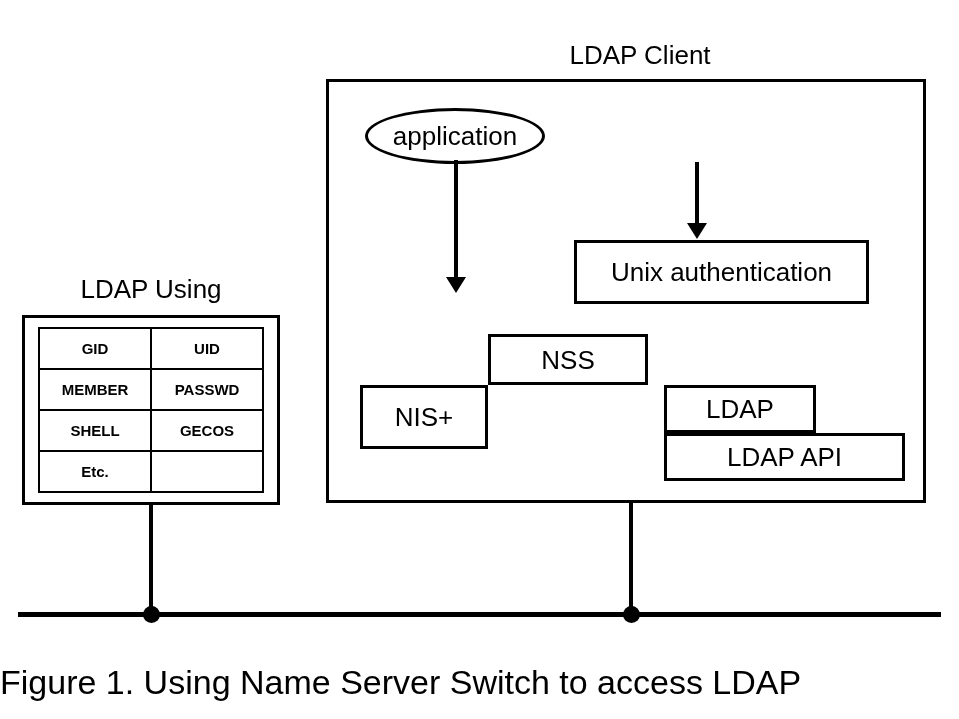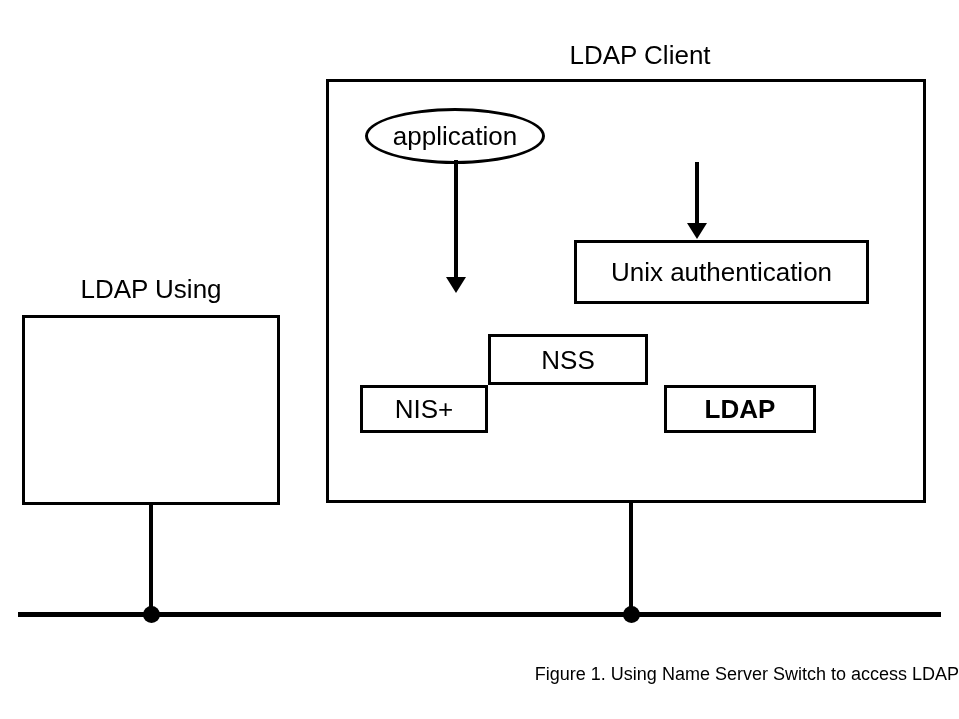--- a/index.html
+++ b/index.html
@@ -24,22 +24,22 @@
     position: absolute;
     white-space: nowrap;
     color: #000;
     line-height: 1;
   }
   .title-lbl {
     font-size: 26px;
     text-align: center;
   }
   .caption-lbl {
-    font-size: 18px;
-    text-align: right;
+    font-size: 34px;
+    text-align: left;
     width: 100%;
     left: 0;
   }
   .rect {
     position: absolute;
     box-sizing: border-box;
     background: #ffffff;
     border: 3px solid #000000;
   }
   .boxtext {
@@ -134,34 +134,57 @@
 
   <div class="rect" style="left:526px; top:240px; width:295px; height:64px;margin-left:48px;">
     <div class="boxtext">Unix authentication</div>
   </div>
 
 
   <div class="rect" style="left:488px; top:334px; width:160px; height:51px;">
     <div class="boxtext">NSS</div>
   </div>
 
-  <div class="rect" style="left:360px; top:385px; width:128px; height:48px;">
+  <div class="rect" style="left:360px; top:385px; width:128px; height:64px;">
     <div class="boxtext">NIS+</div>
   </div>
 
 
-  <div class="rect" style="left:664px; top:385px; width:152px; height:48px;font-weight:bold;">
+  <div class="rect" style="left:664px; top:385px; width:152px; height:48px;">
     <div class="boxtext">LDAP</div>
   </div>
 
+  <div class="rect" style="left:664px; top:433px; width:241px; height:48px;">
+    <div class="boxtext">LDAP API</div>
+  </div>
 
   <div class="lbl title-lbl" style="left:21px; top:276px; width:260px;">LDAP Using</div>
 
   <div class="frame" style="left:22px; top:315px; width:258px; height:190px;"></div>
 
+  <table class="srv-table" style="left:38px; top:327px; width:226px;">
+    <tbody>
+      <tr>
+        <td class="c0">GID</td>
+        <td class="c1">UID</td>
+      </tr>
+      <tr>
+        <td class="c0">MEMBER</td>
+        <td class="c1">PASSWD</td>
+      </tr>
+      <tr>
+        <td class="c0">SHELL</td>
+        <td class="c1">GECOS</td>
+      </tr>
+      <tr>
+        <td class="c0">Etc.</td>
+        <td class="c1"></td>
+      </tr>
+    </tbody>
+  </table>
 
   <div class="vline" style="left:149px; top:505px; height:112px;"></div>
   <div class="vline" style="left:629px; top:503px; height:114px;"></div>
 
   <div class="hline" style="left:18px; top:612px; width:923px;"></div>
 
   <div class="busdot" style="left:143px; top:606px;"></div>
   <div class="busdot" style="left:623px; top:606px;"></div>
 
   <div class="lbl caption-lbl" style="top:665px;">Figure 1. Using Name Server Switch to access LDAP</div>

